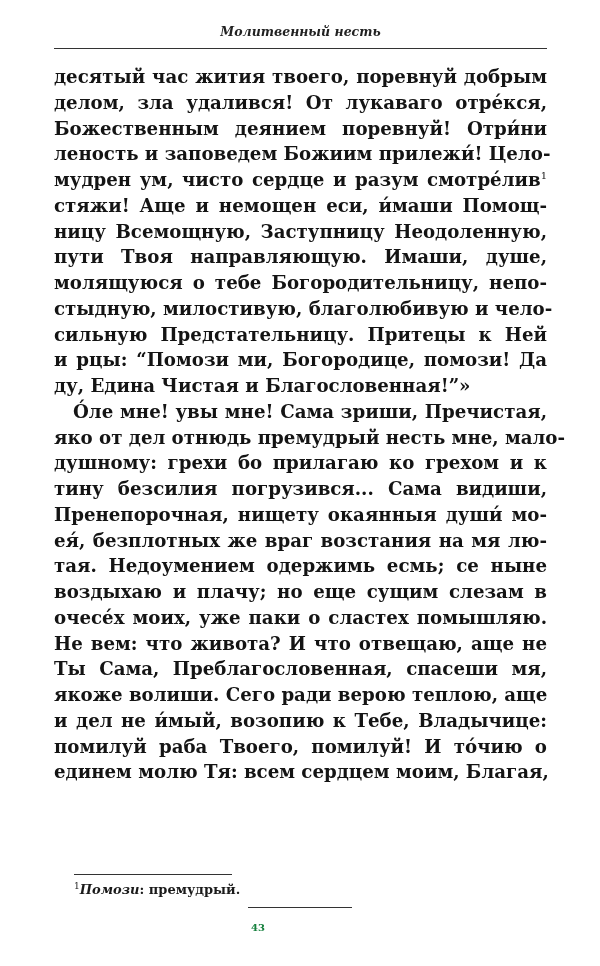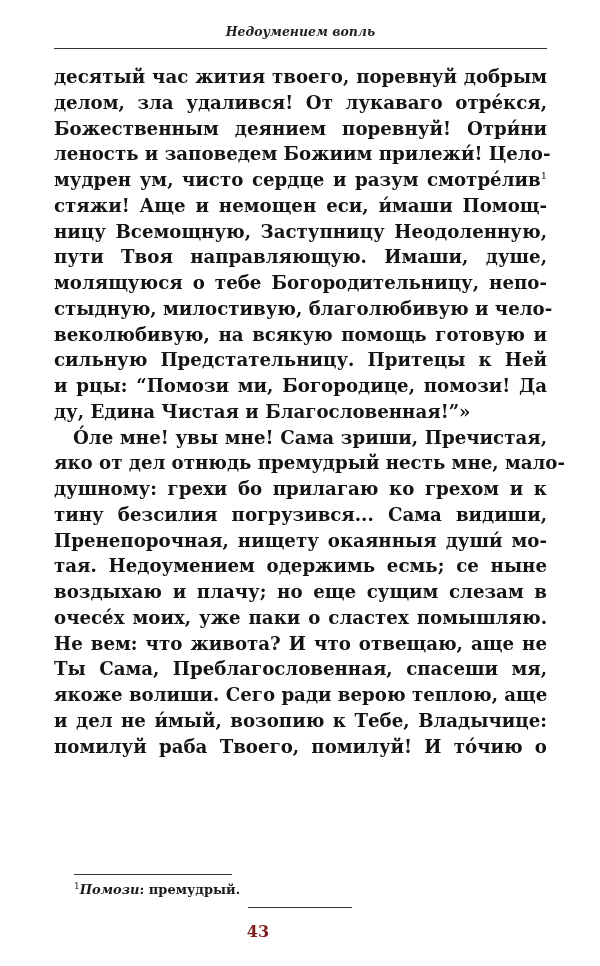--- a/index.html
+++ b/index.html
@@ -36,58 +36,59 @@
     position: absolute; left: 74px; top: 881px; font-family: "DejaVu Serif", serif;
     font-size: 13px; font-weight: bold; color: #1a1a1a;
   }
   .footnote .sup { font-size: 9px; vertical-align: super; font-weight: normal; }
   .footnote .em { font-style: italic; }
   .bottom-rule {
     position: absolute; left: 248px; width: 104px; top: 907px; height: 0; border-top: 1.3px solid #333;
   }
   .page-number {
     position: absolute; left: 0; width: 516px; top: 922px; text-align: center;
-    font-family: "DejaVu Serif", serif; font-weight: bold; font-size: 16px; color: #7f1d1d;
+    font-family: "DejaVu Serif", serif; font-weight: bold; font-size: 10px; color: #15803d;
   }
 </style>
 </head>
 <body>
 
 <div class="page">
-  <div class="running-head">Недоумением вопль</div>
+  <div class="running-head">Молитвенный несть</div>
   <div class="head-rule"></div>
 
   <div class="body-text">
     <span class="line">десятый час жития твоего, поревнуй добрым</span>
     <span class="line">делом, зла удалився! От лукаваго отре́кся,</span>
     <span class="line">Божественным деянием поревнуй! Отри́ни</span>
     <span class="line">леность и заповедем Божиим прилежи́! Цело-</span>
     <span class="line"><span>мудрен ум, чисто сердце и разум смотре́лив</span><span class="fn-mark">1</span></span>
     <span class="line">стяжи! Аще и немощен еси, и́маши Помощ-</span>
     <span class="line">ницу Всемощную, Заступницу Неодоленную,</span>
     <span class="line">пути Твоя направляющую. Имаши, душе,</span>
     <span class="line">молящуюся о тебе Богородительницу, непо-</span>
     <span class="line">стыдную, милостивую, благолюбивую и чело-</span>
-    <span class="line">веколюбивую, на всякую помощь готовую и</span>
     <span class="line">сильную Предстательницу. Притецы к Ней</span>
     <span class="line">и рцы: “Помози ми, Богородице, помози! Да</span>
     <span class="line last">ду, Едина Чистая и Благословенная!”»</span>
     <span class="line indent">О́ле мне! увы мне! Сама зриши, Пречистая,</span>
     <span class="line">яко от дел отнюдь премудрый несть мне, мало-</span>
     <span class="line">душному: грехи бо прилагаю ко грехом и к</span>
     <span class="line">тину безсилия погрузився... Сама видиши,</span>
     <span class="line">Пренепорочная, нищету окаянныя души́ мо-</span>
+    <span class="line">ея́, безплотных же враг возстания на мя лю-</span>
     <span class="line">тая. Недоумением одержимь есмь; се ныне</span>
     <span class="line">воздыхаю и плачу; но еще сущим слезам в</span>
     <span class="line">очесе́х моих, уже паки о сластех помышляю.</span>
     <span class="line">Не вем: что живота? И что отвещаю, аще не</span>
     <span class="line">Ты Сама, Преблагословенная, спасеши мя,</span>
     <span class="line">якоже волиши. Сего ради верою теплою, аще</span>
     <span class="line">и дел не и́мый, возопию к Тебе, Владычице:</span>
     <span class="line">помилуй раба Твоего, помилуй! И то́чию о</span>
+    <span class="line">единем молю Тя: всем сердцем моим, Благая,</span>
   </div>
 
   <div class="fn-rule"></div>
   <div class="footnote">
     <span class="sup">1</span><span class="em">Помози</span><span>: </span><span>премудрый.</span>
   </div>
 
   <div class="bottom-rule"></div>
   <div class="page-number">43</div>
 </div>

